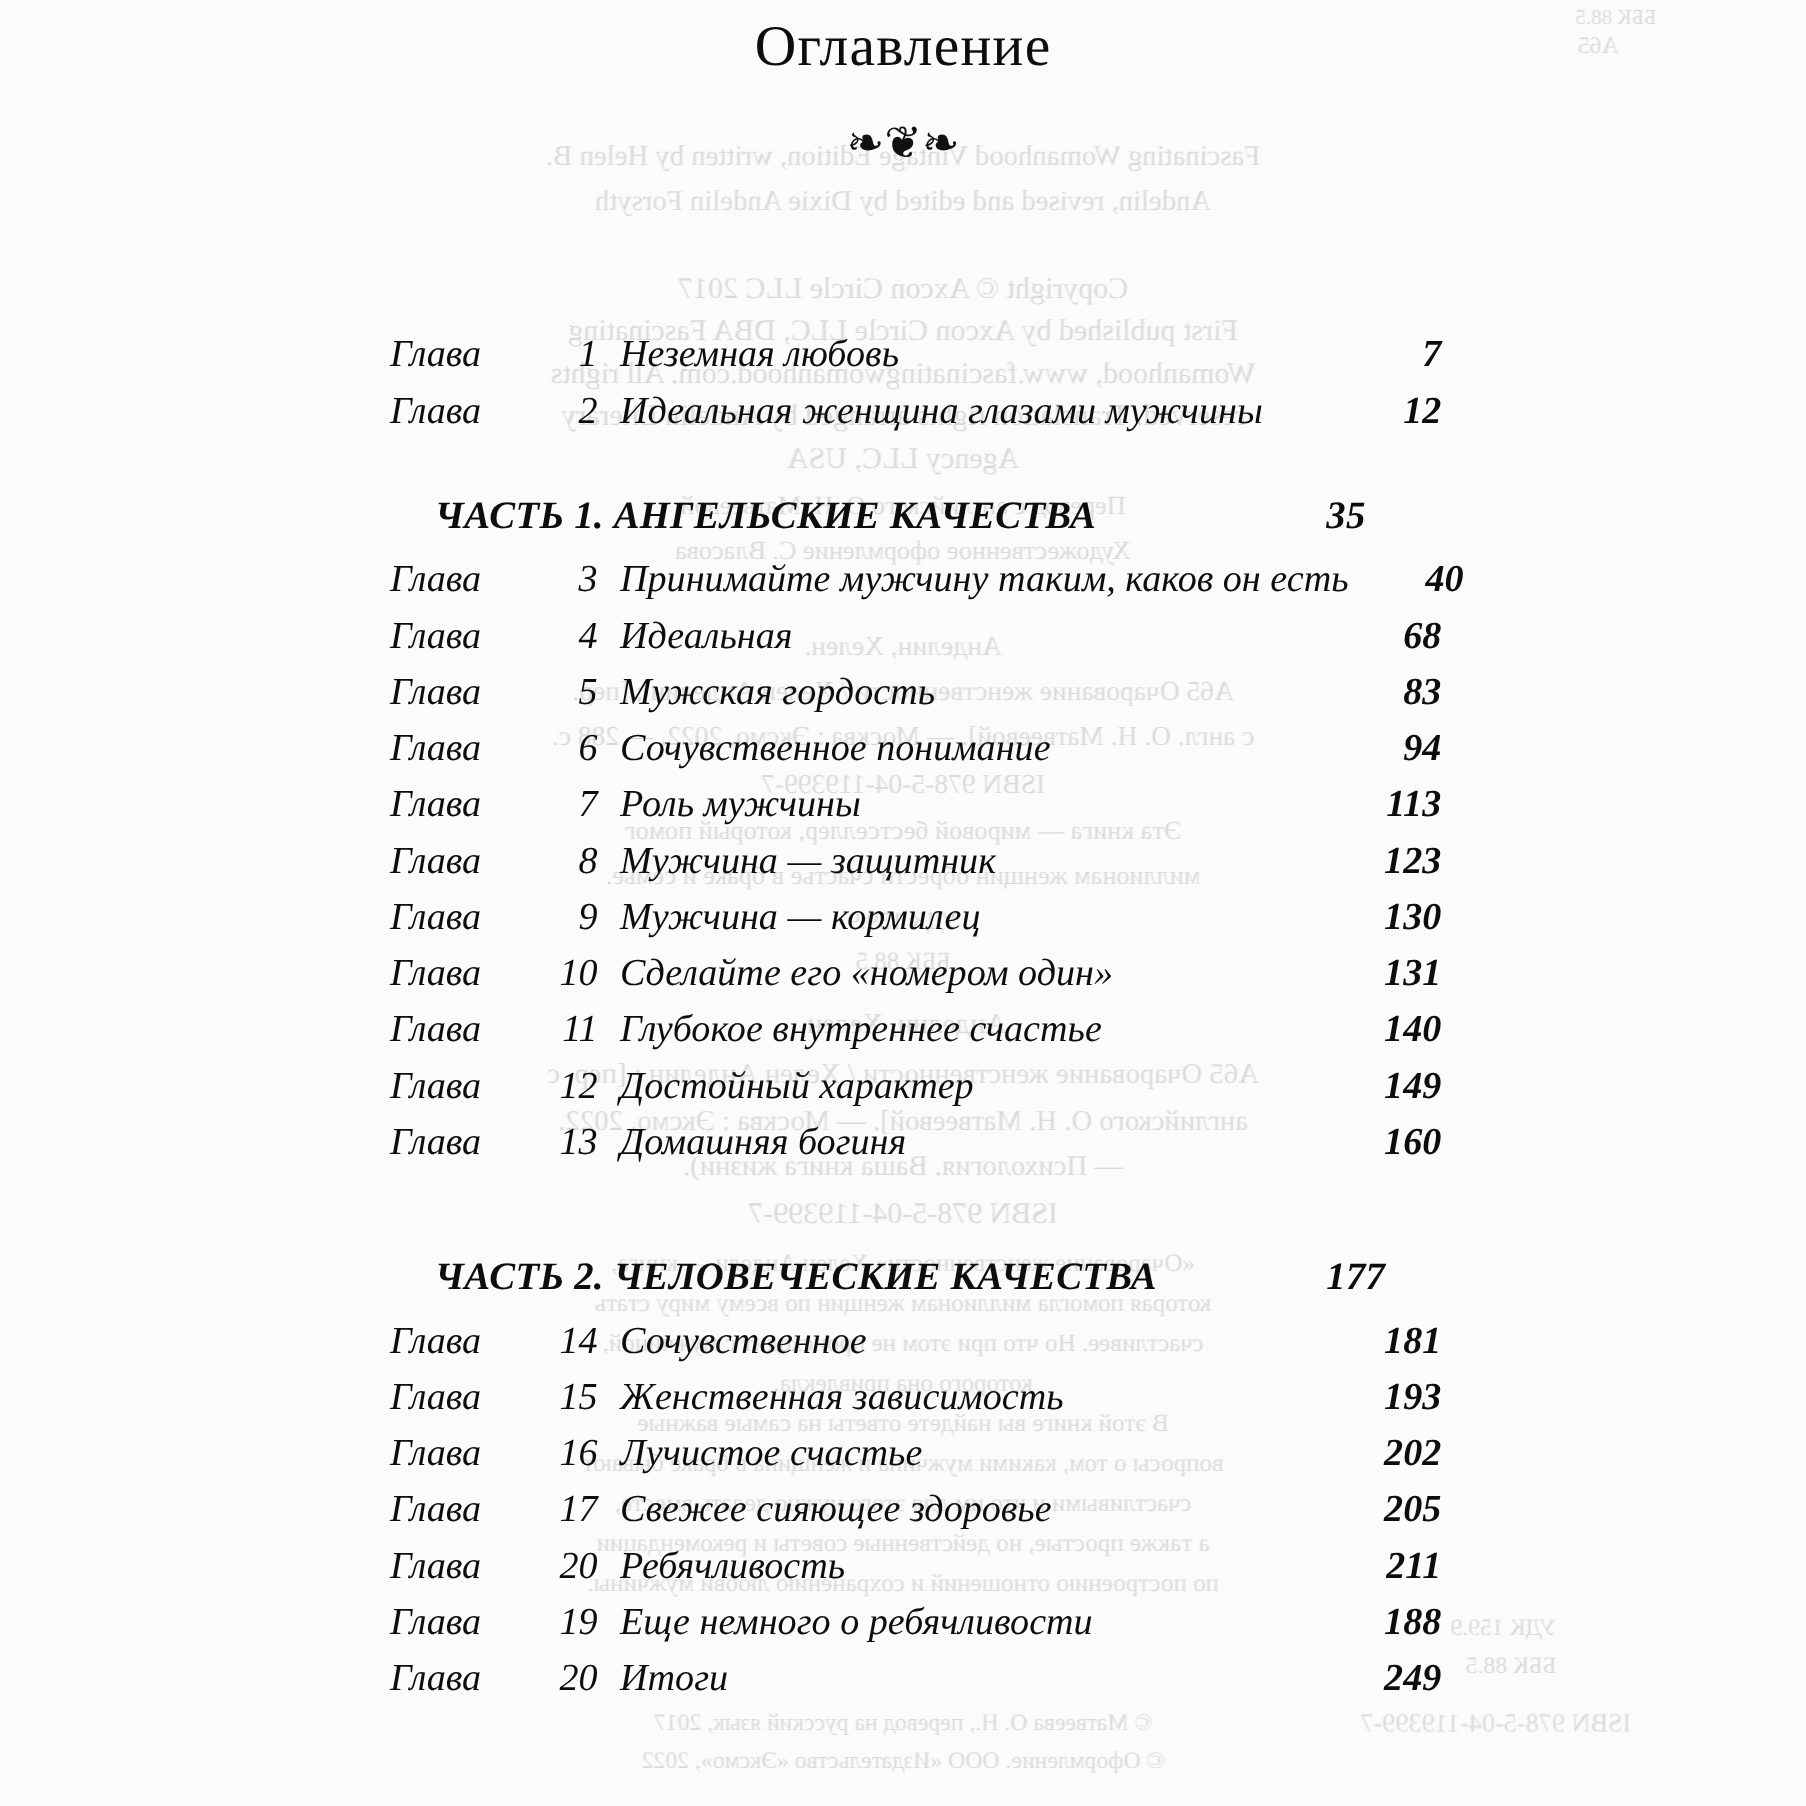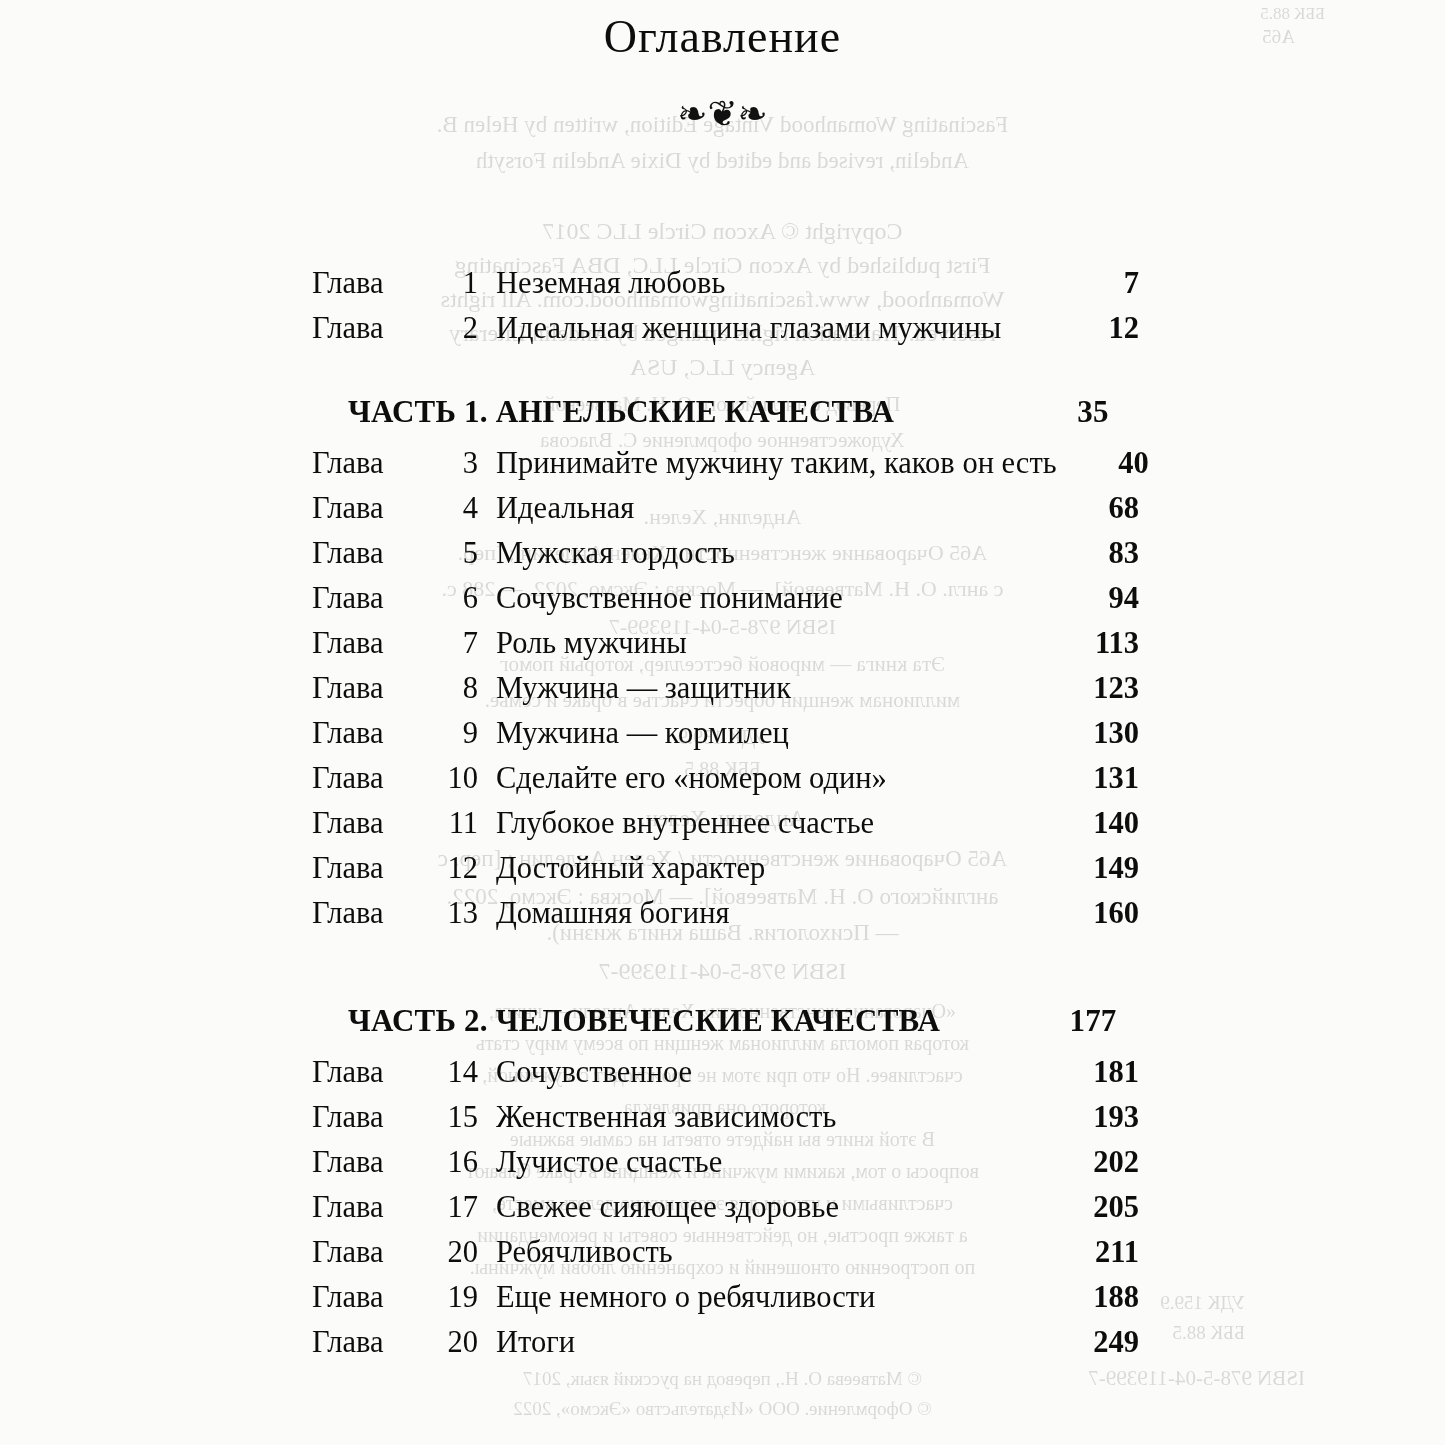--- a/index.html
+++ b/index.html
@@ -64,22 +64,23 @@
     width: 100%;
     text-align: center;
     font-size: 36px;
     line-height: 1;
     color: #111;
   }
 
   .toc-list {
     position: absolute;
     left: 312px;
-    right: 306px;
+    right: 292px;
     top: 268px;
+    font-style: italic;
   }
 
   .row {
     display: flex;
     align-items: baseline;
     font-size: 30.5px;
     line-height: 1.0;
     height: 45px;
   }
   .row .label {
@@ -115,21 +116,21 @@
     letter-spacing: 0.2px;
     margin-left: 36px;
   }
   .part-row .part-title {
     flex: 1 1 auto;
     white-space: nowrap;
   }
   .part-row .page {
     flex: 0 0 auto;
     width: 92px;
-    text-align: center;
+    text-align: left;
   }
 
   .gap-lg { height: 36px; }
   .gap-md { height: 24px; }
 </style>
 </head>
 <body>
 
 <div id="page">
 

